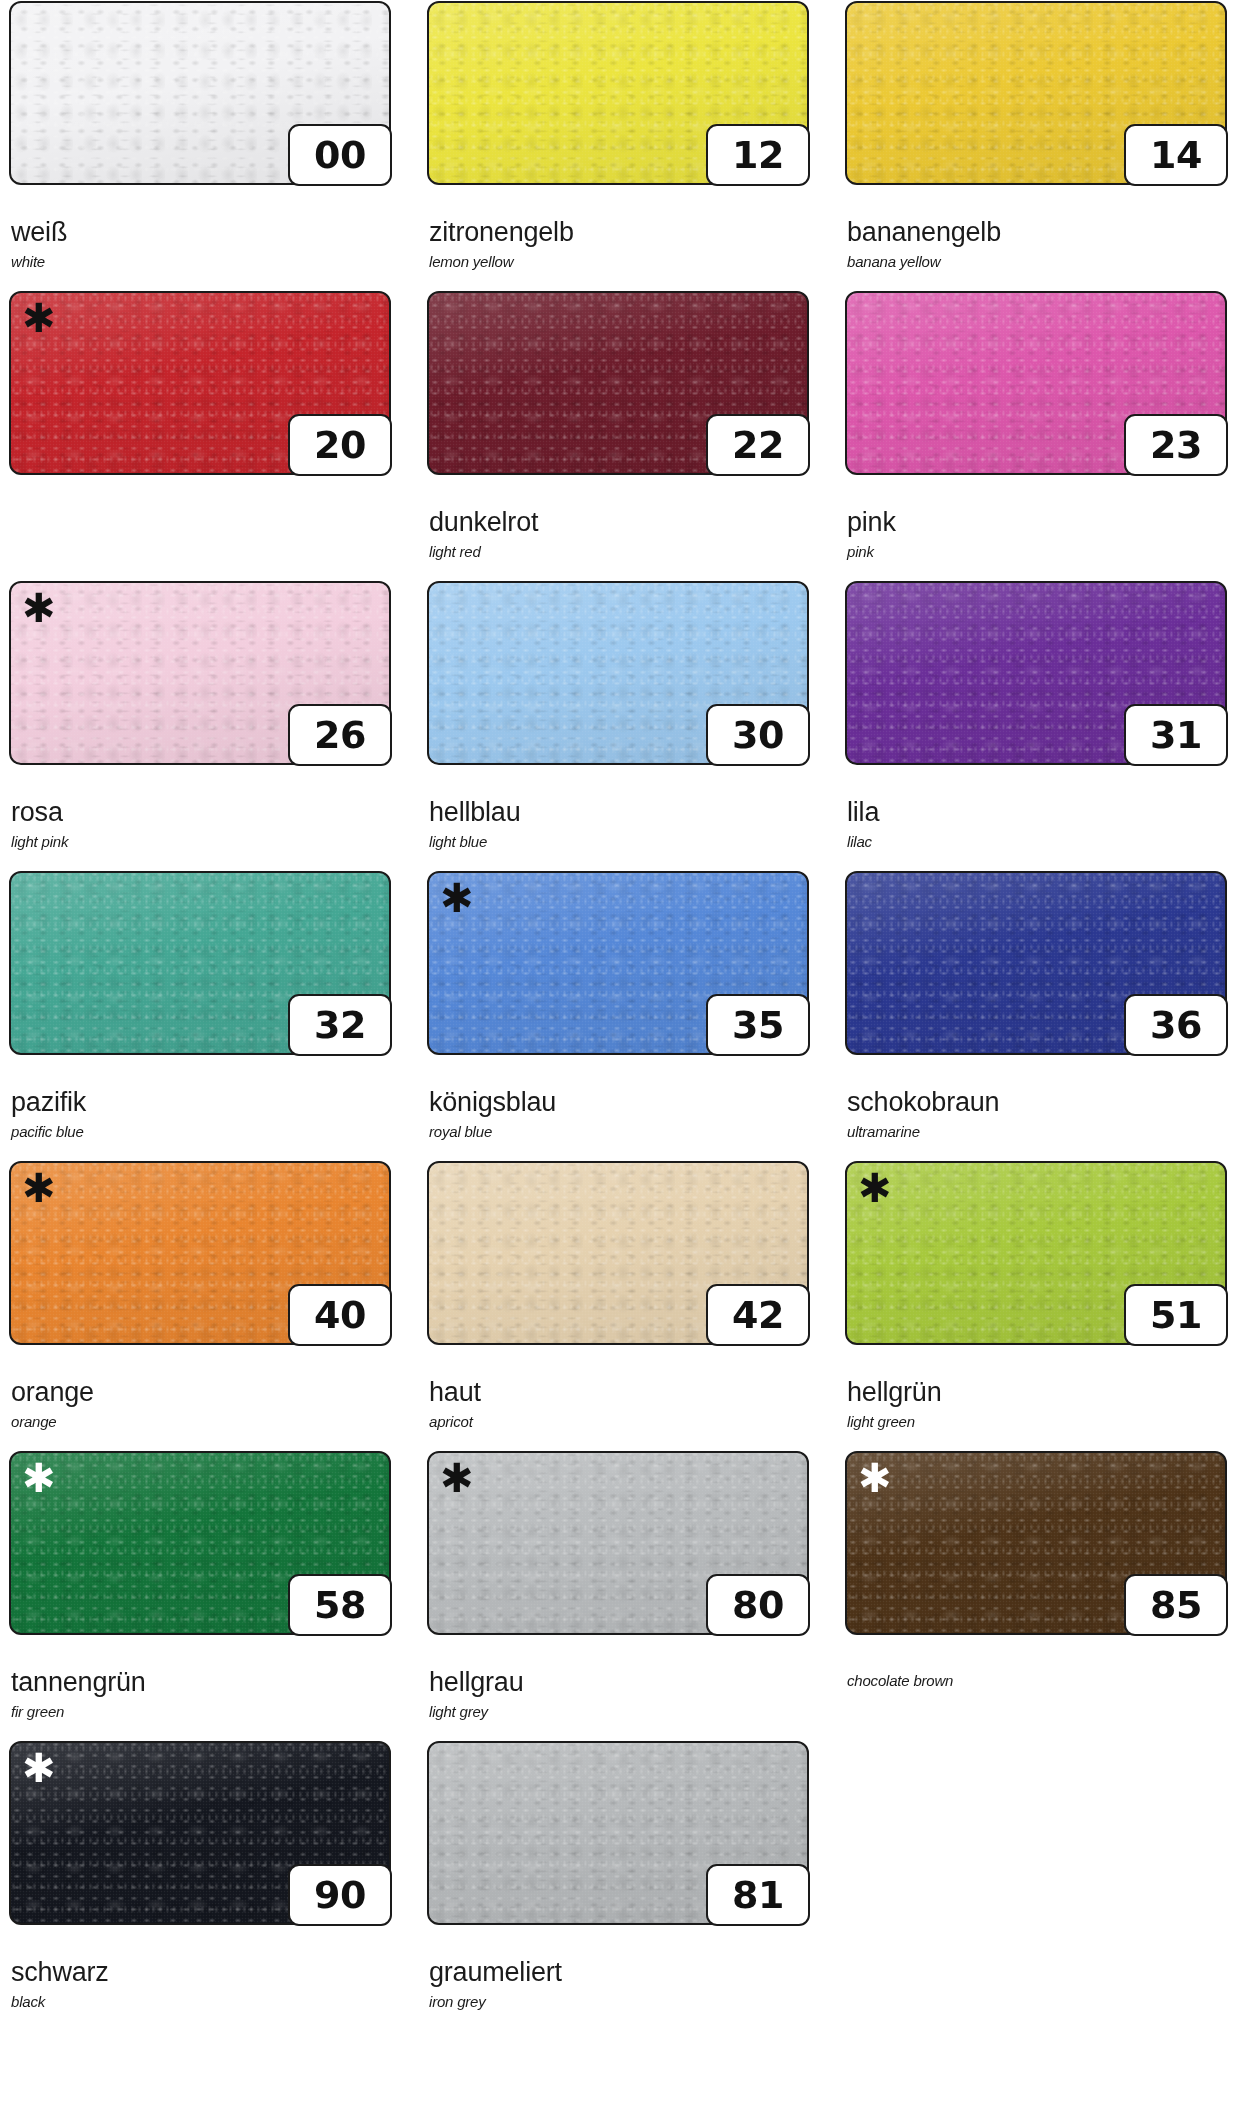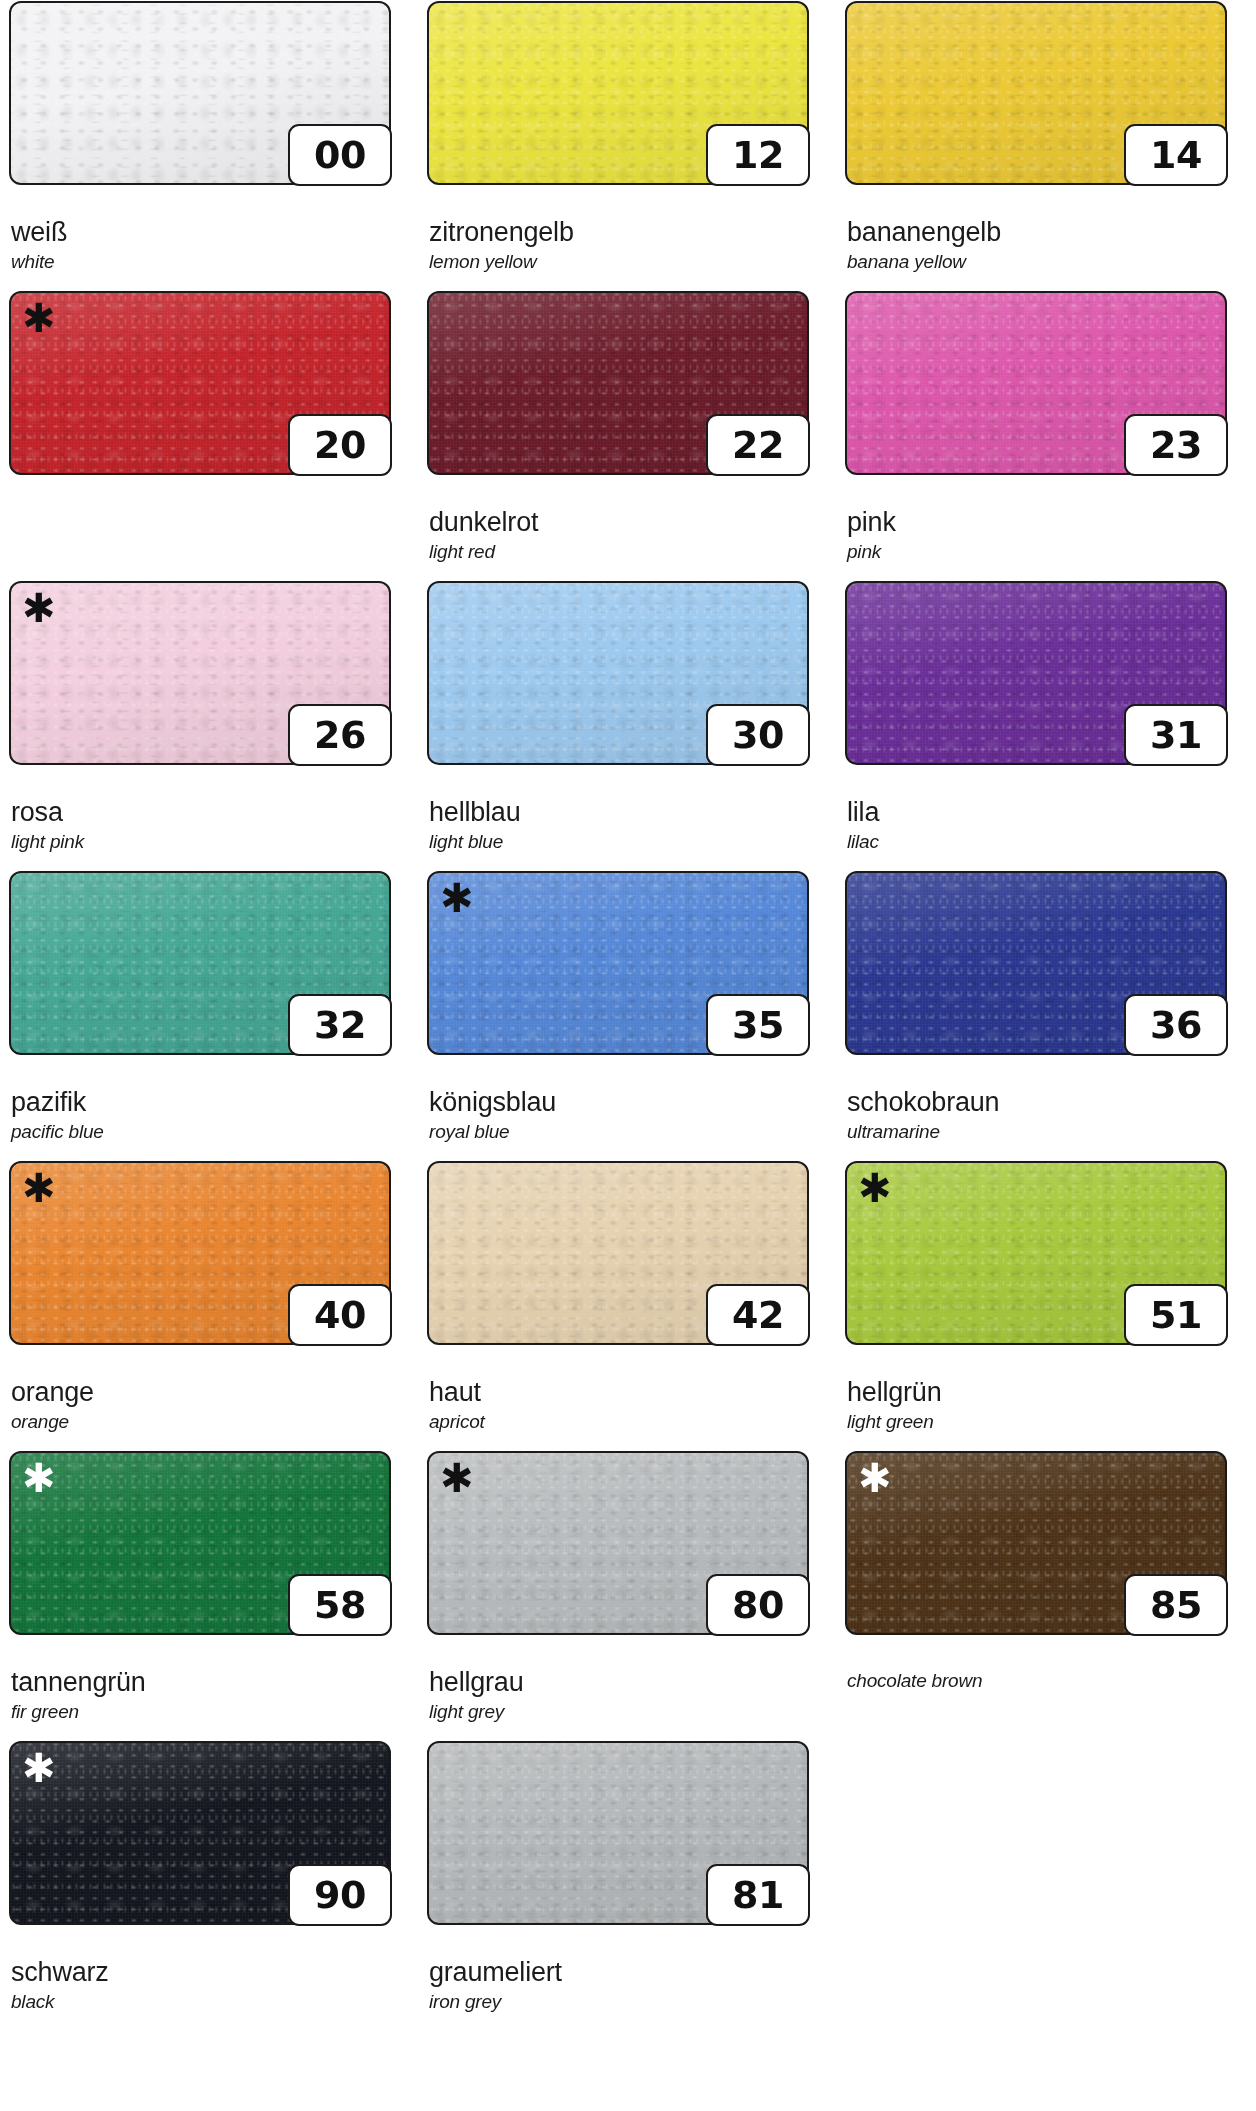--- a/index.html
+++ b/index.html
@@ -77,21 +77,21 @@
     font-size:38px;
     letter-spacing:-0.5px;
     color:#111111;
   }
   .labels { position:absolute; left:10px; top:200px; width:400px;margin-top:16px; }
   .name-de {
     font-size:27px; color:#1b1b1b; line-height:31px;
     font-weight:400; letter-spacing:-0.2px; white-space:nowrap;
   }
   .name-en {
-    font-size:19px; color:#1b1b1b; line-height:23px;
+    font-size:15px; color:#1b1b1b; line-height:23px;
     font-style:italic; font-weight:400; letter-spacing:-0.2px;
     margin-top:2px; white-space:nowrap;
   }
 </style>
 </head>
 <body>
 
 <div id="grid">
   <div class="cell">
     <div class="swatch-wrap">

